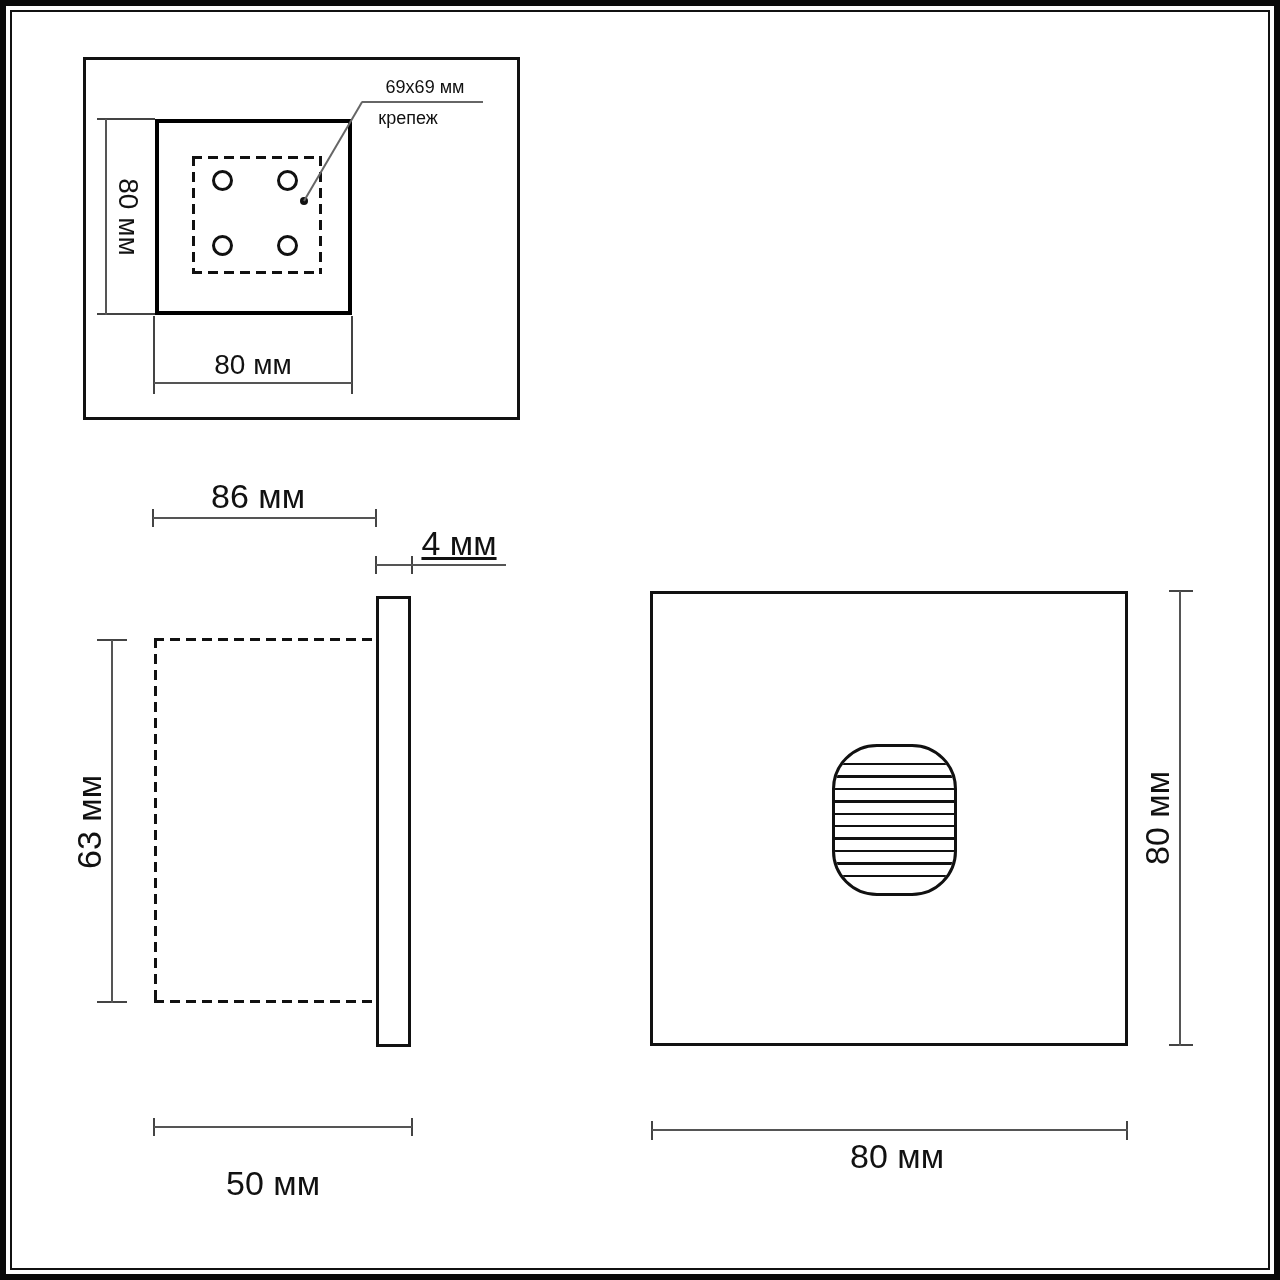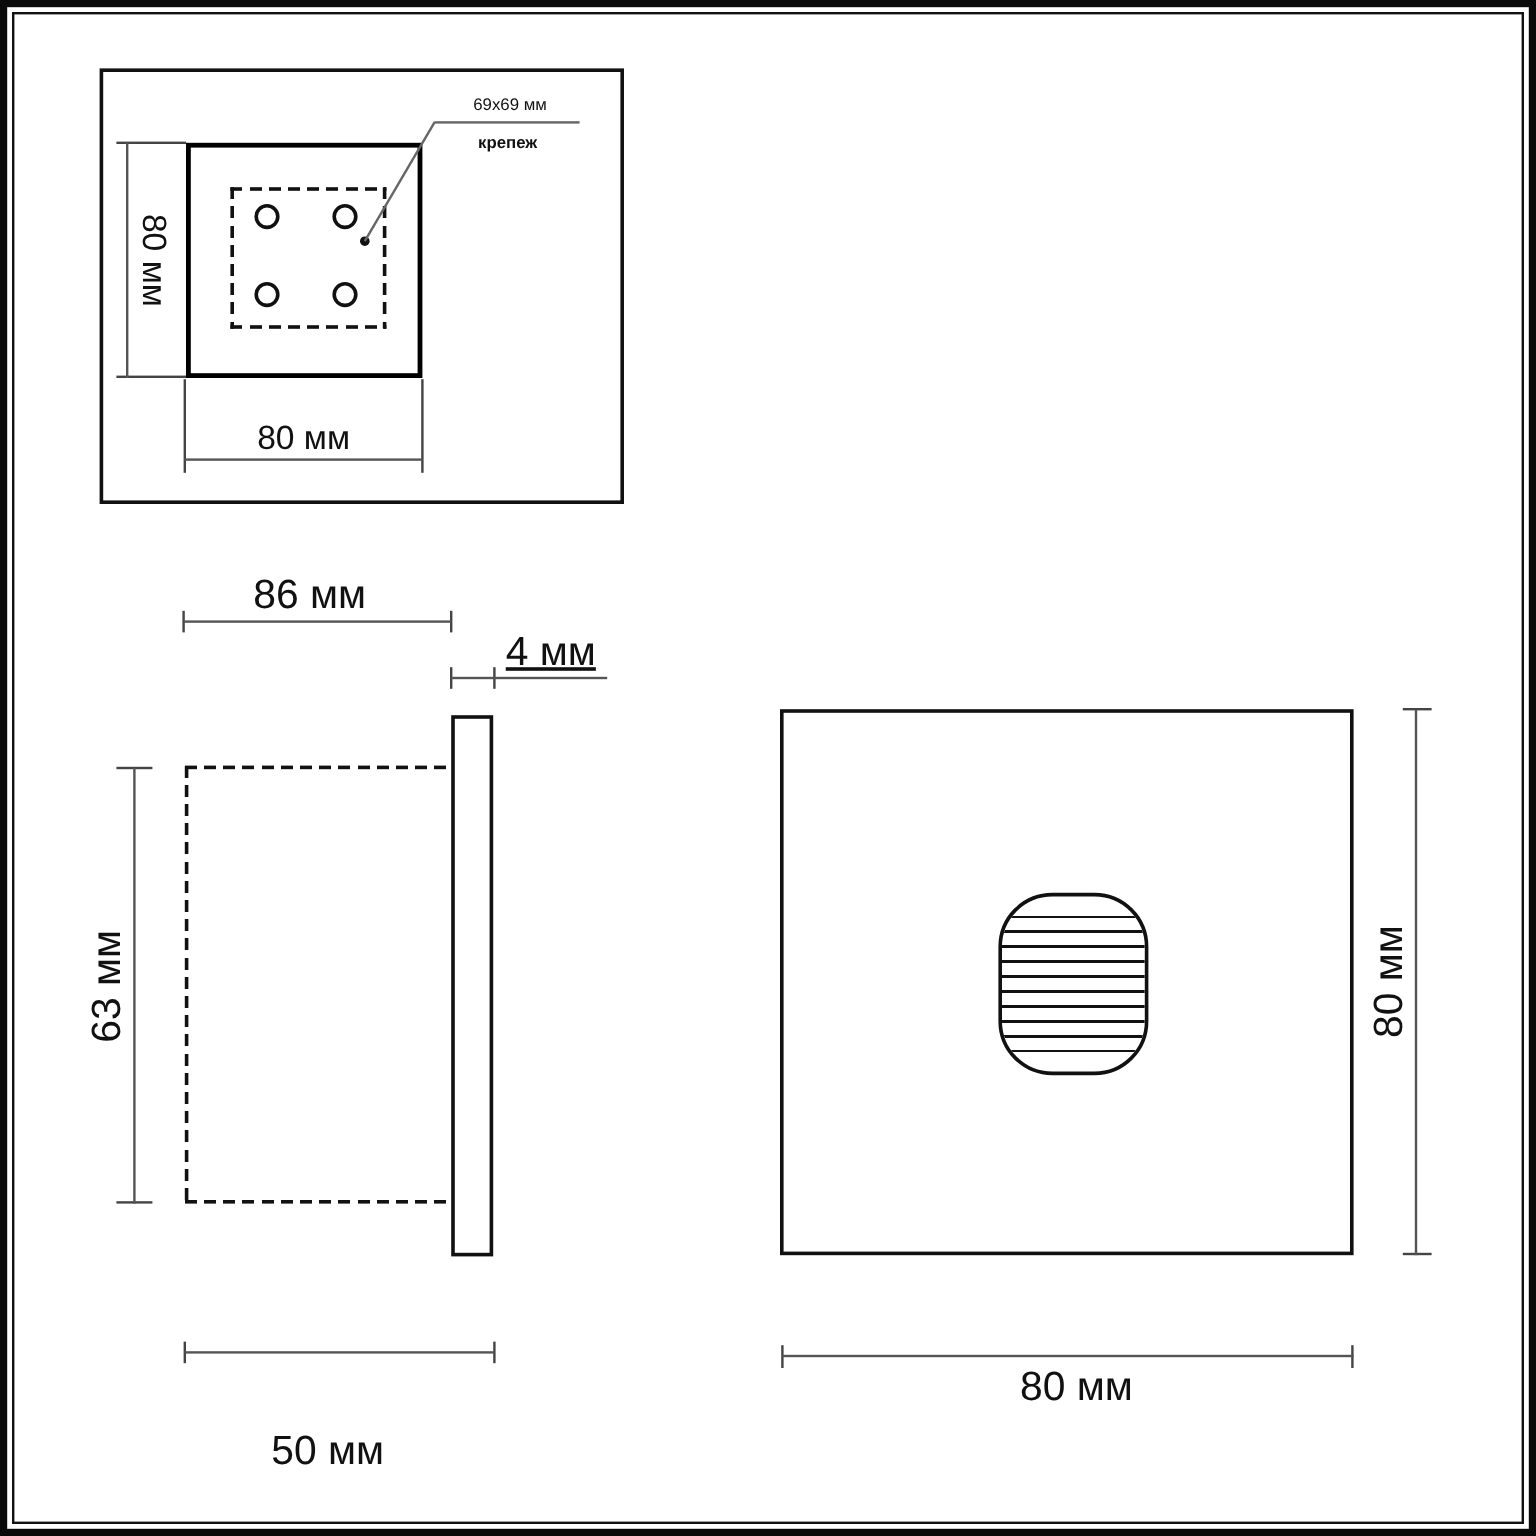--- a/index.html
+++ b/index.html
@@ -18,21 +18,21 @@
   .thin{background:#666;}
   .dash-h{height:3px;background:repeating-linear-gradient(90deg,#111 0 10px,transparent 10px 16px);}
   .dash-v{width:3px;background:repeating-linear-gradient(180deg,#111 0 10px,transparent 10px 16px);}
   .hole{width:21px;height:21px;border:3px solid #111;border-radius:50%;background:#fff;}
   .dot{width:8px;height:8px;border-radius:50%;background:#111;}
   .label{
     position:absolute;white-space:nowrap;font-size:34px;color:#111;
     transform:translate(-50%,-50%);line-height:1;letter-spacing:0;
   }
   .label.small{font-size:28px;}
-  .label.tiny{font-size:14px;text-align:center;}
+  .label.tiny{font-size:18px;text-align:center;}
   .label.rot-ccw{transform:translate(-50%,-50%) rotate(-90deg);}
   .label.rot-cw{transform:translate(-50%,-50%) rotate(90deg);}
   .louver{
     border:3px solid #111;border-radius:45px;overflow:hidden;background:#fff;
   }
   .louver-lines{
     position:absolute;left:0;right:0;top:16px;bottom:8px;
     background:repeating-linear-gradient(180deg,#111 0 2.4px,transparent 2.4px 12.4px);
   }
   .leader{transform-origin:0 50%;}
@@ -55,21 +55,21 @@
 
     <div class="abs hole" style="left:212px;top:170px;"></div>
     <div class="abs hole" style="left:277px;top:170px;"></div>
     <div class="abs hole" style="left:212px;top:235px;"></div>
     <div class="abs hole" style="left:277px;top:235px;"></div>
 
     <div class="abs dot" style="left:300px;top:197px;"></div>
     <div class="abs thin leader" style="left:304px;top:200px;width:115px;height:2px;transform:rotate(-59.6deg);"></div>
     <div class="abs thin" style="left:362px;top:101px;width:121px;height:2px;"></div>
     <div class="label tiny" style="left:425px;top:87px;">69x69 мм</div>
-    <div class="label tiny" style="left:423px;top:118px;font-weight:bold;">крепеж</div>
+    <div class="label tiny" style="left:408px;top:118px;">крепеж</div>
 
     <div class="abs tick" style="left:97px;top:118px;width:58px;height:2px;"></div>
     <div class="abs tick" style="left:97px;top:313px;width:58px;height:2px;"></div>
     <div class="abs dimline" style="left:105px;top:119px;width:2px;height:196px;"></div>
     <div class="label small rot-cw" style="left:128px;top:217px;">80 мм</div>
 
     <div class="abs tick" style="left:153px;top:316px;width:2px;height:78px;"></div>
     <div class="abs tick" style="left:351px;top:316px;width:2px;height:78px;"></div>
     <div class="abs dimline" style="left:154px;top:382px;width:198px;height:2px;"></div>
     <div class="label small" style="left:253px;top:365px;">80 мм</div>
@@ -91,21 +91,21 @@
     <div class="abs dash-h" style="left:154px;top:1000px;width:222px;"></div>
 
     <div class="abs tick" style="left:97px;top:639px;width:30px;height:2px;"></div>
     <div class="abs tick" style="left:97px;top:1001px;width:30px;height:2px;"></div>
     <div class="abs dimline" style="left:111px;top:640px;width:2px;height:363px;"></div>
     <div class="label rot-ccw" style="left:89px;top:822px;">63 мм</div>
 
     <div class="abs tick" style="left:153px;top:1118px;width:2px;height:18px;"></div>
     <div class="abs tick" style="left:411px;top:1118px;width:2px;height:18px;"></div>
     <div class="abs dimline" style="left:154px;top:1126px;width:258px;height:2px;"></div>
-    <div class="label" style="left:273px;top:1209px;">50 мм</div>
+    <div class="label" style="left:273px;top:1183px;">50 мм</div>
 
     <div class="abs box" style="left:650px;top:591px;width:478px;height:455px;"></div>
 
     <div class="abs louver" style="left:832px;top:744px;width:125px;height:152px;">
       <div class="louver-lines"></div>
     </div>
 
     <div class="abs tick" style="left:1169px;top:590px;width:24px;height:2px;"></div>
     <div class="abs tick" style="left:1169px;top:1044px;width:24px;height:2px;"></div>
     <div class="abs dimline" style="left:1179px;top:591px;width:2px;height:455px;"></div>

